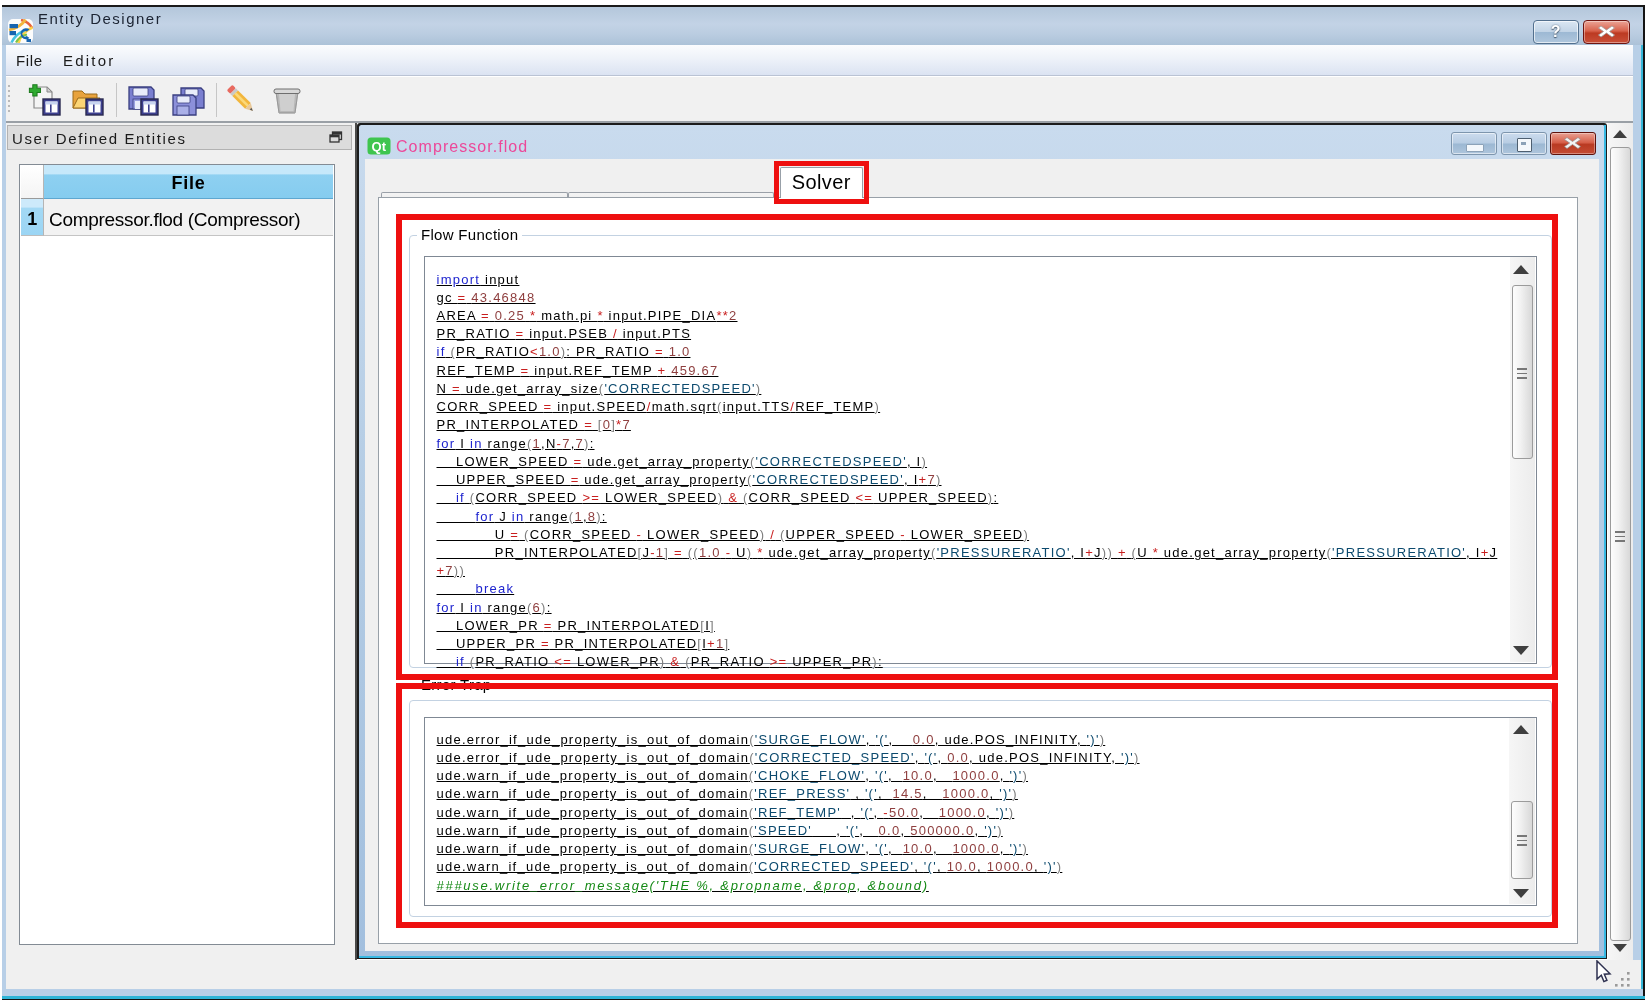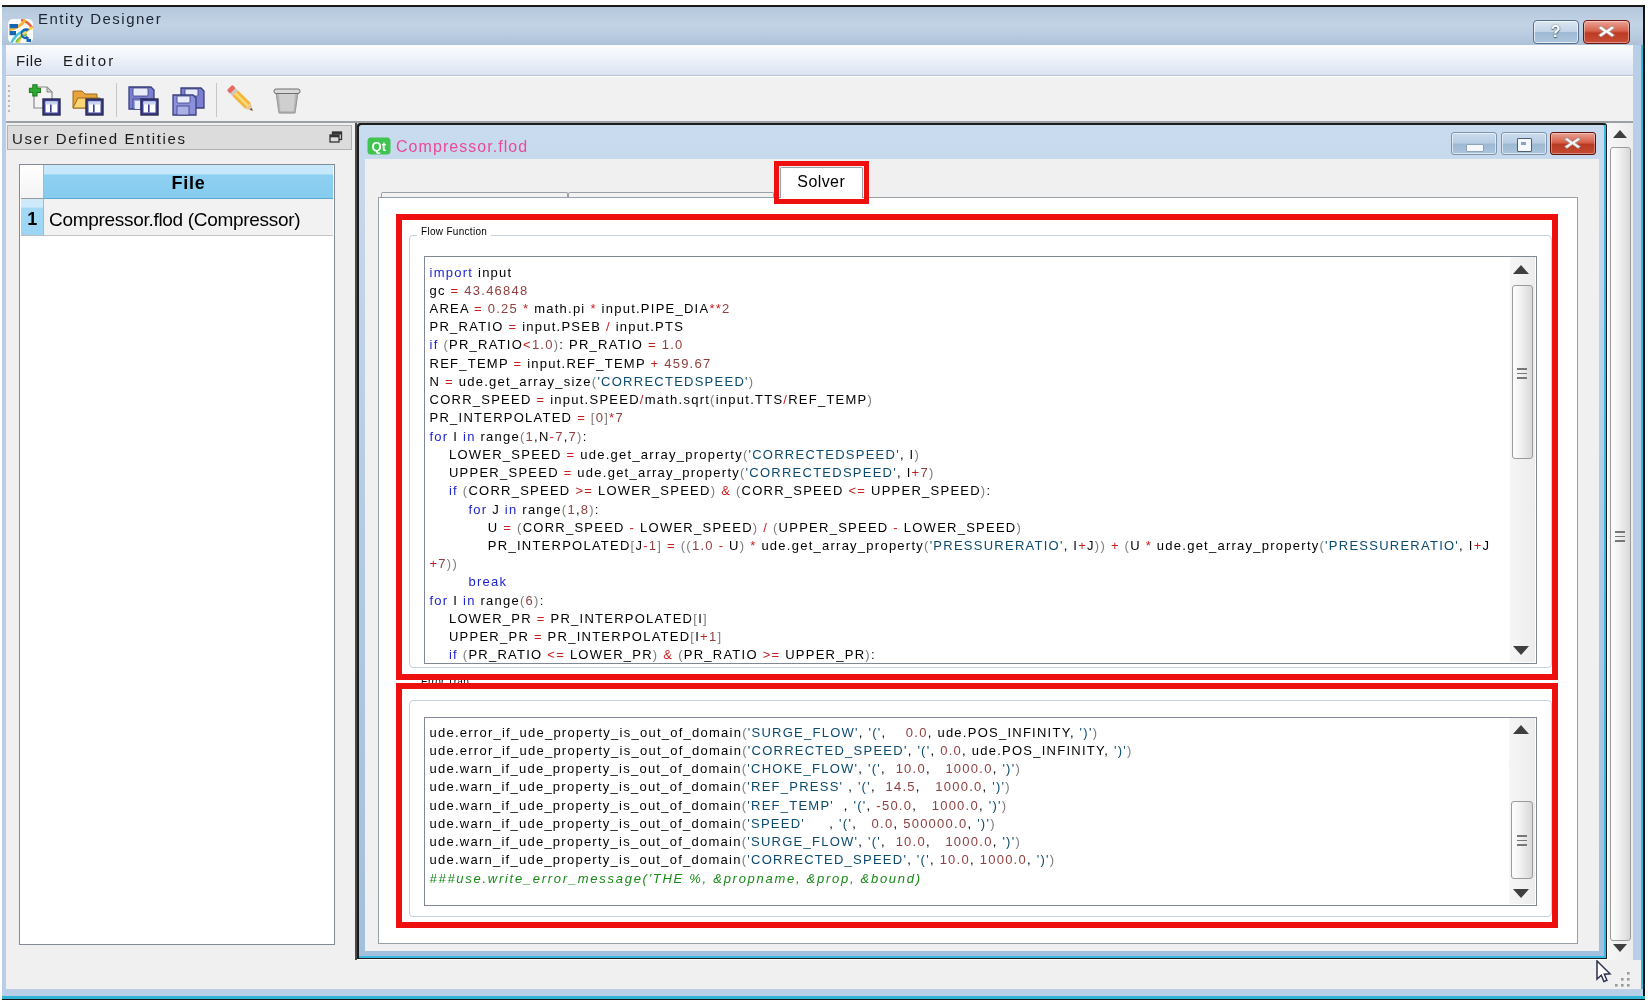--- a/index.html
+++ b/index.html
@@ -1,25 +1,25 @@
 <!DOCTYPE html>
 <html><head><meta charset="utf-8"><style>
 html,body{margin:0;padding:0;background:#fff;}
 #page{position:relative;width:1648px;height:1002px;overflow:hidden;background:#fff;
  font-family:"Liberation Sans",sans-serif;}
 .abs{position:absolute;}
-pre{margin:1px;font-family:"Liberation Sans",sans-serif;}
+pre{margin:8px;font-family:"Liberation Sans",sans-serif;text-decoration:underline;}
 .k{color:#1f25cf;} .o{color:#c81e1e;} .n{color:#8f3f3f;} .s{color:#0c4a6e;}
 .p{color:#7d7d7d;} .c{color:#168a16;font-style:italic;letter-spacing:1.72px;}
 .code{font-size:13px;line-height:18.23px;letter-spacing:1.25px;color:#000;white-space:pre;}
 .tab{position:absolute;top:172.5px;height:23px;box-sizing:border-box;border:1px solid #9aa0a8;border-bottom:none;
  border-radius:2px 2px 0 0;background:linear-gradient(180deg,#f4f4f4,#e9e9e9 55%,#dddddd);
  font-size:15px;letter-spacing:0.45px;color:#101010;line-height:22px;margin-top:19px;}
 .gbox{position:absolute;border:1px solid #c3d2e2;border-radius:4px;}
-.glabel{position:absolute;background:#fff;font-size:10px;letter-spacing:0.3px;color:#000;padding:0 4px;}
+.glabel{position:absolute;background:#fff;font-size:15px;letter-spacing:0.3px;color:#000;padding:0 4px;}
 .tedit{position:absolute;background:#fff;border:1.3px solid #7f8894;box-sizing:border-box;}
 .sbtrack{position:absolute;background:linear-gradient(90deg,#f6f6f6,#ececec);}
 .sbthumb{position:absolute;box-sizing:border-box;border:1.5px solid #9b9b9b;border-radius:3px;
  background:linear-gradient(90deg,#fdfdfd,#f2f2f2 40%,#d8d8d8);}
 .grip{position:absolute;width:10px;height:1.6px;background:#777;}
 .redbox{position:absolute;box-sizing:border-box;border:6.5px solid #ee0f0f;z-index:30;}
 .arrow-up{width:0;height:0;border-left:7px solid transparent;border-right:7px solid transparent;border-bottom:8px solid #3f3f3f;}
 .arrow-dn{width:0;height:0;border-left:7px solid transparent;border-right:7px solid transparent;border-top:8px solid #3f3f3f;}
 </style></head><body>
 <div id="page">
@@ -181,21 +181,21 @@
 </div>
 <div class="abs" style="left:1550px;top:132px;width:45.5px;height:22.5px;border-radius:3px;border:1px solid #5e120c;box-sizing:border-box;background:linear-gradient(180deg,#e9a193,#d6604a 45%,#b93a22 55%,#c44c34);box-shadow:inset 0 0 0 1px rgba(255,255,255,.35);">
  <svg width="43" height="20" viewBox="0 0 43 20">
         <path d="M16 4.5 L21.5 8.5 L27 4.5 L29.5 6.5 L24.3 10 L29.5 13.5 L27 15.5 L21.5 11.5 L16 15.5 L13.5 13.5 L18.7 10 L13.5 6.5 Z" fill="#f4f4f4" stroke="#8e8e8e" stroke-width="0.7"></path>
       </svg>
 </div>
 
 <div class="tab" style="left:380.8px;width:187.4px;">Object Tree Definition</div>
 <div class="tab" style="left:568.2px;width:205.8px;">Property Editor Definition</div>
 <div class="abs" style="left:378px;top:196.5px;width:1199.5px;height:747px;background:#fff;border:1.3px solid #98a0a8;box-sizing:border-box;"></div>
-<div class="abs" style="left:779.5px;top:167px;width:83.5px;height:31px;background:#fff;border:1px solid #98a0a8;border-bottom:none;border-radius:2px 2px 0 0;box-sizing:border-box;font-size:16px;letter-spacing:0.41px;text-align:center;line-height:28px;color:#000;">Solver</div>
+<div class="abs" style="left:779.5px;top:167px;width:83.5px;height:31px;background:#fff;border:1px solid #98a0a8;border-bottom:none;border-radius:2px 2px 0 0;box-sizing:border-box;font-size:20px;letter-spacing:0.41px;text-align:center;line-height:28px;color:#000;">Solver</div>
 
 <div class="gbox" style="left:409px;top:234.5px;width:1140.5px;height:431px;"></div>
 <div class="glabel" style="left:417px;top:226px;">Flow Function</div>
 <div class="tedit" style="left:423.5px;top:256px;width:1113px;height:407.5px;"></div>
 <div id="flowcode" class="abs code" style="left:428.5px;top:262.5px;"><pre style="font:inherit;letter-spacing:inherit;line-height:inherit;"><span class="k">import</span> input
 gc <span class="o">=</span> <span class="n">43.46848</span>
 AREA <span class="o">=</span> <span class="n">0.25</span> <span class="o">*</span> math.pi <span class="o">*</span> input.PIPE_DIA<span class="o">**</span><span class="n">2</span>
 PR_RATIO <span class="o">=</span> input.PSEB <span class="o">/</span> input.PTS
 <span class="k">if</span> <span class="p">(</span>PR_RATIO<span class="o">&lt;</span><span class="n">1.0</span><span class="p">)</span>: PR_RATIO <span class="o">=</span> <span class="n">1.0</span>
 REF_TEMP <span class="o">=</span> input.REF_TEMP <span class="o">+</span> <span class="n">459.67</span>

